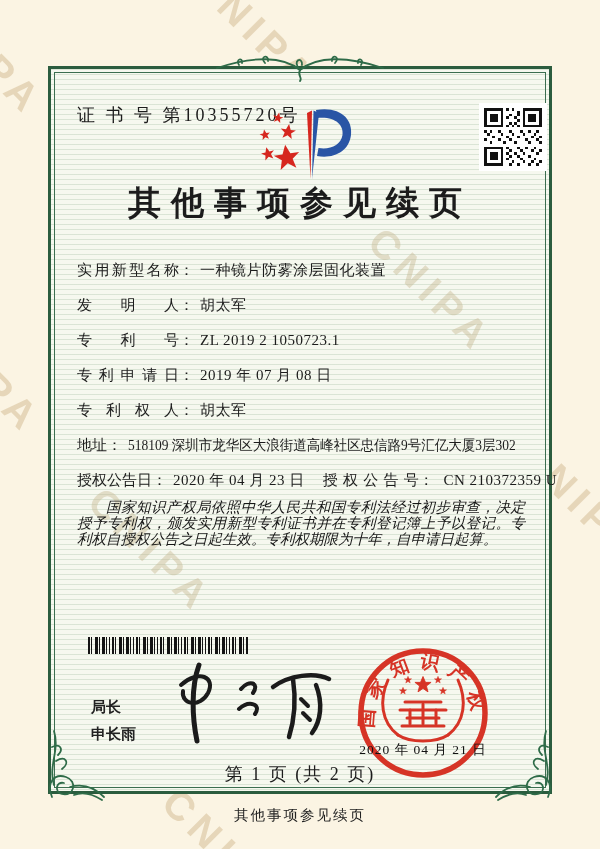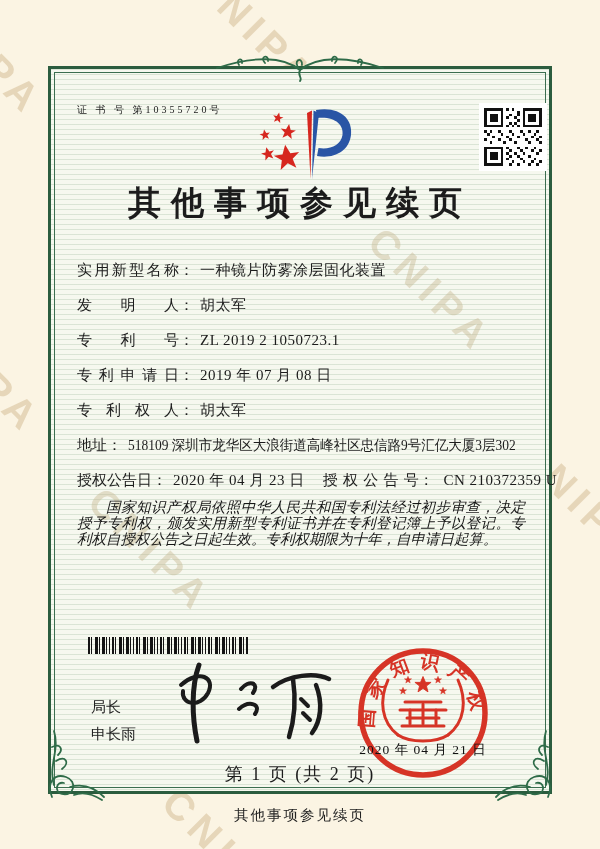--- a/index.html
+++ b/index.html
@@ -27,21 +27,21 @@
     z-index:2;box-sizing:border-box;
   }
   .frame::after{
     content:"";position:absolute;inset:3px;border:1px solid #3c6e50;pointer-events:none;
   }
   .ornament{position:absolute;z-index:3;pointer-events:none;}
   .orn-top{left:50%;top:-17px;transform:translateX(-50%);}
   .orn-bl{left:-7px;bottom:-10px;}
   .orn-br{right:-7px;bottom:-10px;transform:scaleX(-1);}
   .cert-number{
-    position:absolute;left:26px;top:34px;font-size:10px;letter-spacing:3px;z-index:4;
+    position:absolute;left:26px;top:34px;font-size:18px;letter-spacing:3px;z-index:4;
   }
   .logo{position:absolute;left:186px;top:26px;z-index:4;}
   .qr-box{
     position:absolute;left:428px;top:34px;width:68px;height:68px;background:#fff;
     display:flex;align-items:center;justify-content:center;z-index:4;
   }
   .title{
     position:absolute;left:0;top:112px;width:100%;text-align:center;
     font-size:33px;font-weight:700;letter-spacing:10px;z-index:4;
   }
@@ -68,21 +68,21 @@
       #141414 3px,#141414 4px,transparent 4px,transparent 7px,
       #141414 7px,#141414 10px,transparent 10px,transparent 11px,
       #141414 11px,#141414 12px,transparent 12px,transparent 14px,
       #141414 14px,#141414 17px,transparent 17px,transparent 18px,
       #141414 18px,#141414 19px,transparent 19px,transparent 21px,
       #141414 21px,#141414 22px,transparent 22px,transparent 24px);
   }
   .officials{
     position:absolute;left:40px;top:624px;z-index:4;
     font-family:"Liberation Sans","DejaVu Sans",sans-serif;
-    font-size:15px;line-height:27px;color:#222;
+    font-size:15px;line-height:27px;color:#222;font-weight:bold;
   }
   .signature{position:absolute;left:118px;top:586px;z-index:5;}
   .seal{position:absolute;left:297px;top:569px;z-index:5;}
   .seal-date{
     position:absolute;left:297px;top:672px;width:150px;text-align:center;
     font-size:13.5px;color:#111;z-index:6;letter-spacing:1px;
   }
   .page-footer{
     position:absolute;left:0;bottom:5px;width:100%;text-align:center;
     font-size:18px;z-index:4;letter-spacing:2px;

